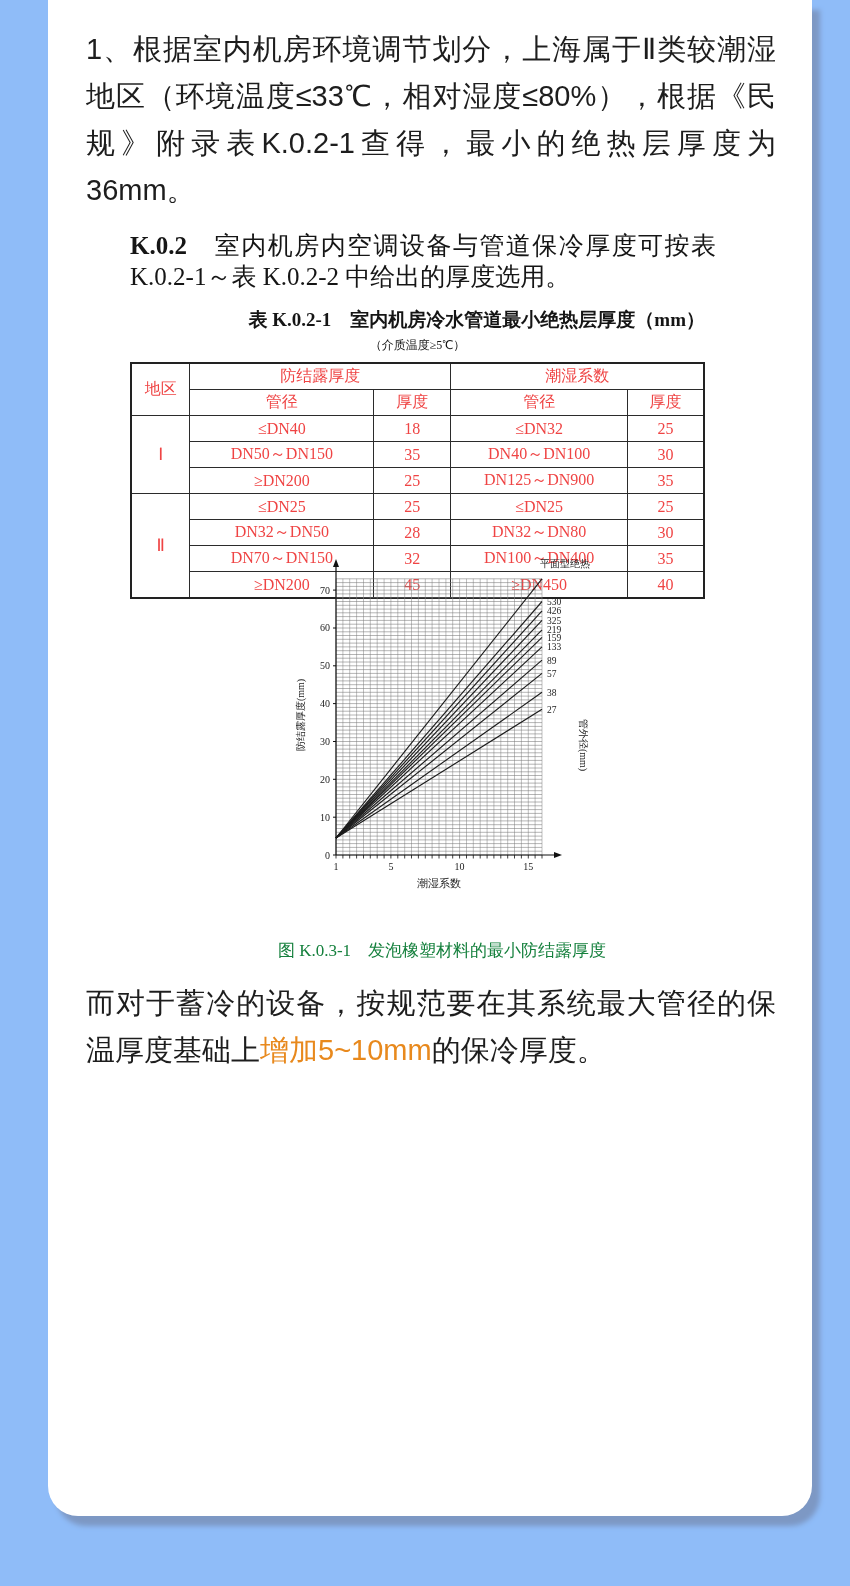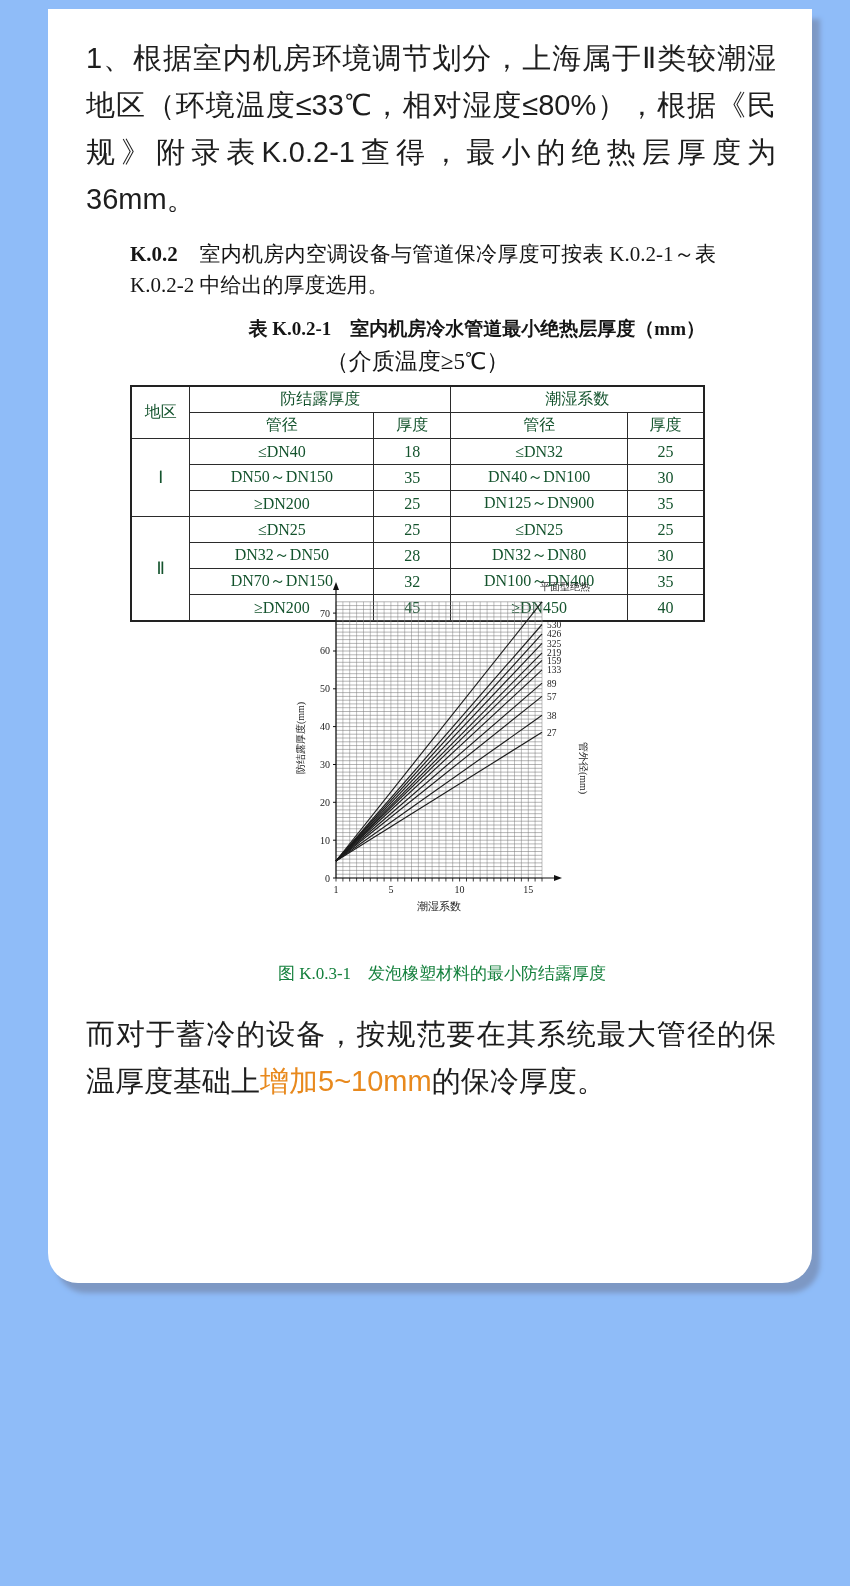--- a/index.html
+++ b/index.html
@@ -2,47 +2,47 @@
 <html><head>
 <meta charset="utf-8">
 <style>
   html,body{margin:0;padding:0;}
   body{
     width:850px;height:1586px;overflow:hidden;position:relative;
     background:#8fbcf8;
     font-family:"Liberation Sans", sans-serif;
   }
   .card{
-    position:absolute;left:48px;top:9px;width:764px;height:1274px;
+    position:absolute;left:48px;top:0;width:764px;height:1516px;
     background:#ffffff;border-radius:0 0 30px 30px;
     box-shadow:8px 10px 5px #7d98c4;
   }
   .content{padding:26px 36px 0 38px;}
 
   
   .para{
     width:690px;font-size:29px;line-height:47px;color:#1d1d1d;
     text-align:justify;margin:0;
   }
   .para.p2{margin-top:36px;}
-  .para.p3{margin-top:26px;}
+  .para.p3{margin-top:18px;}
   .hl{color:#e8891d;}
 
   
   .scan-block{
     font-family:"Liberation Serif", serif;color:#151515;
     margin:16px 0 0 44px;width:600px;
   }
-  .clause{font-size:21px;line-height:31px;width:586px;text-align:justify;}
+  .clause{font-size:25px;line-height:31px;width:586px;text-align:justify;}
   .clause b{font-weight:bold;}
   .tbl-title{font-size:19px;font-weight:bold;text-align:right;width:575px;margin-top:15px;}
-  .tbl-subtitle{font-size:23px;text-align:center;width:575px;margin-top:4px;}
+  .tbl-subtitle{font-size:12px;text-align:center;width:575px;margin-top:4px;}
   table.k02{
     border-collapse:collapse;margin-top:8px;width:575px;
-    font-size:16px;color:#14532d;
+    font-size:16px;color:#ef4444;
   }
   table.k02 td{
     border:1px solid #2b2b2b;text-align:center;height:25px;padding:0 2px;
   }
   table.k02{border:2px solid #222;}
   td.pipe{}
   td.region{font-size:17px;}
 
   
   .figure{width:300px;margin:-50px 0 0 206px;}

